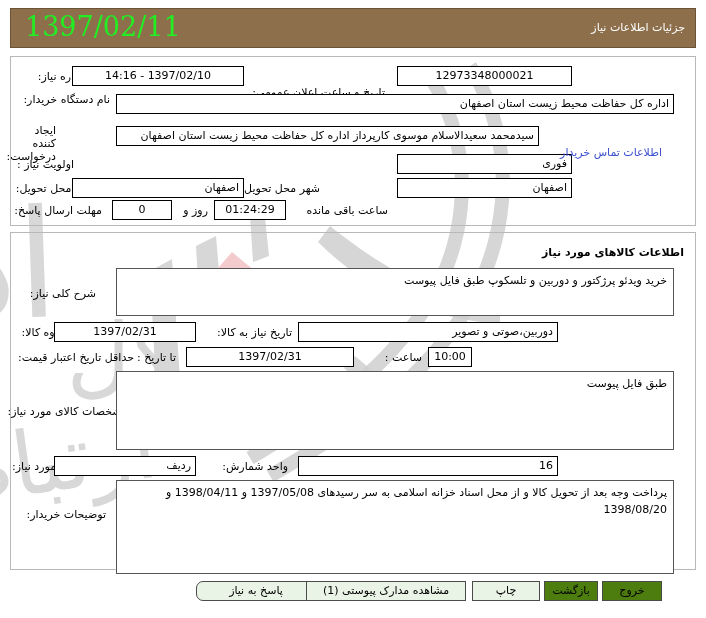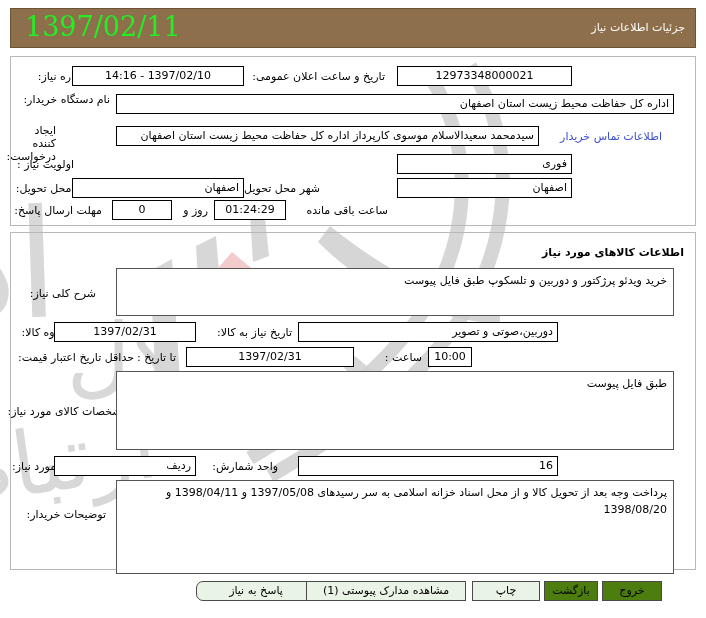--- a/index.html
+++ b/index.html
@@ -117,20 +117,21 @@
     color: #000;
     z-index: 4;
   }
   .link {
     position: absolute;
     font-size: 11px;
     color: #3b4fd0;
     white-space: nowrap;
     cursor: pointer;
     z-index: 5;
+    margin-top: 16px;
   }
   .section-title {
     position: absolute;
     font-size: 11px;
     font-weight: bold;
     color: #000;
     white-space: nowrap;
     z-index: 4;
   }
 
@@ -187,21 +188,21 @@
 
   <div id="title-bar">
     <div class="title-text">جزئیات اطلاعات نیاز</div>
     <div class="date-text">1397/02/11</div>
   </div>
 
   <div class="panel" id="panel-top"></div>
 
   <div class="lbl" style="right:616px; top:70px; width:78px;">شماره نیاز:</div>
   <div class="fld center" style="right:134px; top:66px; width:175px; height:20px;">12973348000021</div>
-  <div class="inlabel" style="right:321px; top:70px;margin-left:38px;">تاریخ و ساعت اعلان عمومی:</div>
+  <div class="inlabel" style="right:321px; top:86px;margin-left:38px;">تاریخ و ساعت اعلان عمومی:</div>
   <div class="fld center" style="right:462px; top:66px; width:172px; height:20px;">1397/02/10 - 14:16</div>
 
   <div class="lbl" style="right:596px; top:93px; width:98px;">نام دستگاه خریدار:</div>
   <div class="fld right" style="right:32px; top:94px; width:558px; height:20px;">اداره کل حفاظت محیط زیست استان اصفهان</div>
 
   <div class="lbl lbl-2" style="right:650px; top:124px; width:44px;">ایجاد کننده درخواست:</div>
   <div class="fld right" style="right:167px; top:126px; width:423px; height:20px;">سیدمحمد سعیدالاسلام موسوی کارپرداز اداره کل حفاظت محیط زیست استان اصفهان</div>
   <div class="link" style="right:44px; top:130px;">اطلاعات تماس خریدار</div>
 
   <div class="lbl" style="right:632px; top:158px; width:62px;">اولویت نیاز :</div>
@@ -234,21 +235,21 @@
   <div class="inlabel" style="right:530px; top:351px;">تا تاریخ :</div>
   <div class="fld center" style="right:352px; top:347px; width:168px; height:20px;">1397/02/31</div>
   <div class="inlabel" style="right:284px; top:351px;">ساعت :</div>
   <div class="fld center" style="right:234px; top:347px; width:44px; height:20px;">10:00</div>
 
   <div class="lbl" style="right:578px; top:405px; width:116px;">مشخصات کالای مورد نیاز:</div>
   <div class="fld area" style="right:32px; top:371px; width:558px; height:79px;">طبق فایل پیوست</div>
 
   <div class="lbl" style="right:588px; top:460px; width:106px;">تعداد / مقدار مورد نیاز:</div>
   <div class="fld right" style="right:148px; top:456px; width:260px; height:20px;padding-left:30px;">16</div>
-  <div class="inlabel" style="right:428px; top:460px;margin-left:48px;">واحد شمارش:</div>
+  <div class="inlabel" style="right:418px; top:460px;margin-left:48px;">واحد شمارش:</div>
   <div class="fld right" style="right:510px; top:456px; width:142px; height:20px;">ردیف</div>
 
   <div class="lbl" style="right:600px; top:508px; width:94px;">توضیحات خریدار:</div>
   <div class="fld area" style="right:32px; top:480px; width:558px; height:94px;">پرداخت وجه بعد از تحویل کالا و از محل اسناد خزانه اسلامی به سر رسیدهای 1397/05/08 و 1398/04/11 و 1398/08/20</div>
 
   <div id="panel-btns"></div>
   <div class="btn" style="right:390px; top:581px; width:120px;border-radius:7px;">پاسخ به نیاز</div>
   <div class="btn" style="right:240px; top:581px; width:160px;">مشاهده مدارک پیوستی (1)</div>
   <div class="btn" style="right:166px; top:581px; width:68px;">چاپ</div>
   <div class="btn red" style="right:108px; top:581px; width:54px;">بازگشت</div>

